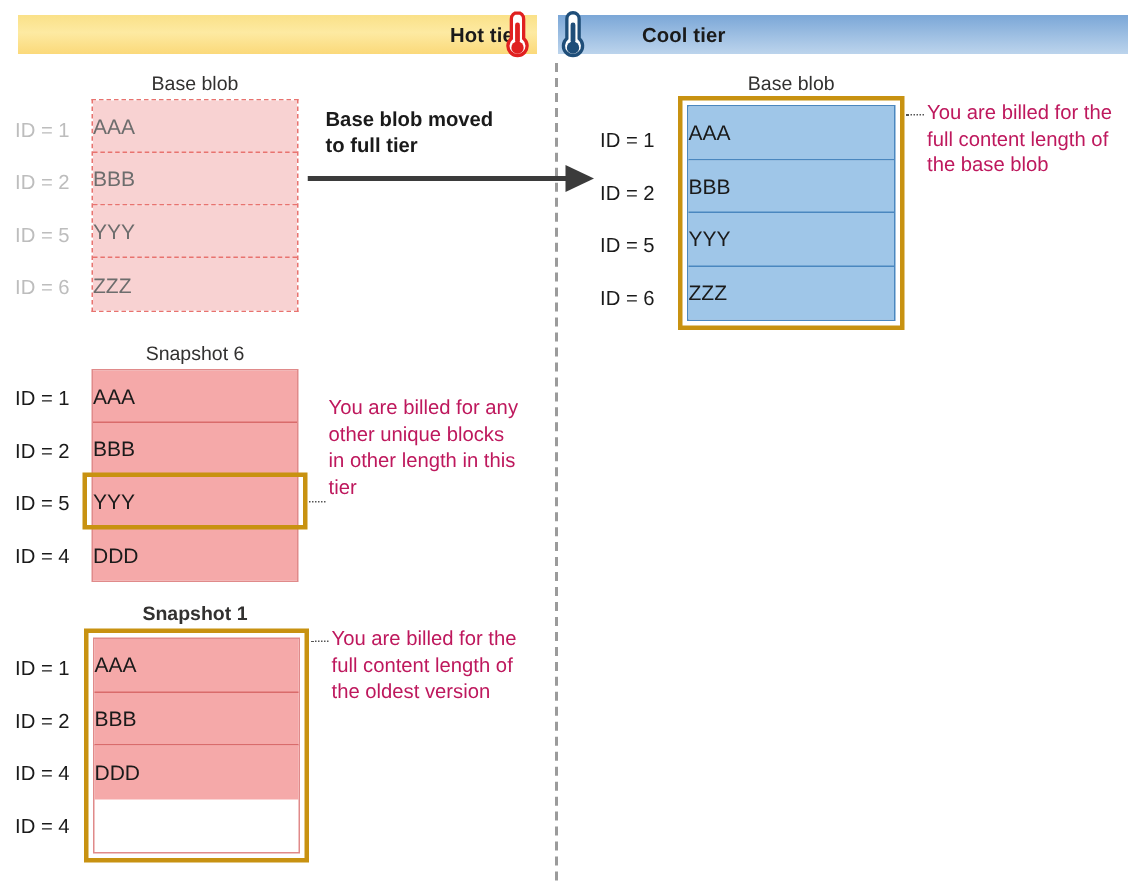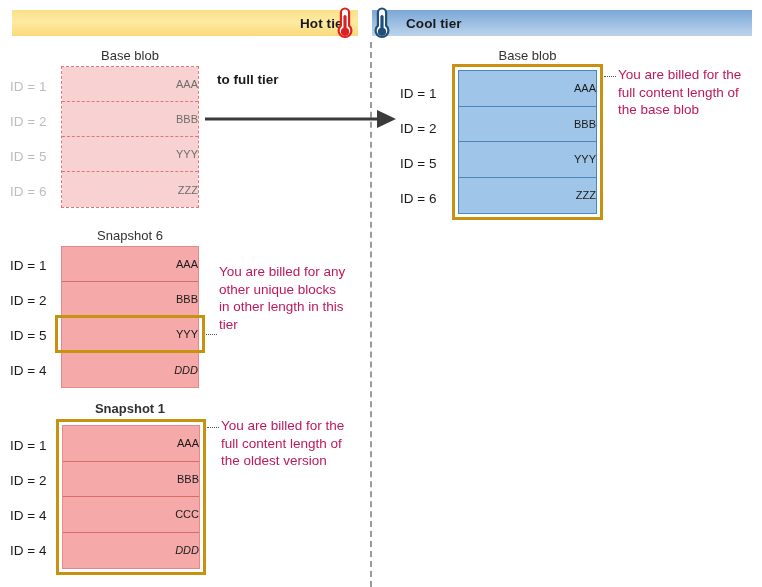--- a/index.html
+++ b/index.html
@@ -36,21 +36,21 @@
     background: linear-gradient(to bottom, #7ba7d7 0%, #9fc0e3 55%, #bcd4ec 100%);
     justify-content: flex-start;
   }
   .tier-label {
     font-size: 13.5px;
     font-weight: bold;
     color: #1a1a1a;
     letter-spacing: .1px;
   }
   .tier-bar.hot .tier-label { padding-right: 10px; }
-  .tier-bar.cool .tier-label { padding-left: 34px; }
+  .tier-bar.cool .tier-label { padding-left: 34px; margin-left: 22px; }
 
   .thermo {
     position: absolute;
     top: 6px;
     width: 22px;
     height: 34px;
   }
   .thermo.hot { left: 334px; }
   .thermo.cool { left: 371px; }
 
@@ -74,31 +74,31 @@
   }
 
   .blob-table {
     position: absolute;
     box-sizing: border-box;
   }
   .blob-table .row {
     box-sizing: border-box;
     display: flex;
     align-items: center;
-    justify-content: flex-end;
-    font-size: 11px;
+    justify-content: flex-start;
+    font-size: 14px;
     color: #1a1a1a;
   }
 
   
   .pink .row {
     background: #f5a9a9;
     border-bottom: 1px solid #d96b6b;
   }
-  .pink .row:last-child { border-bottom: none; font-style: italic; }
+  .pink .row:last-child { border-bottom: none; }
   .pink { border: 1px solid #e08a8a; }
 
   
   .faded {
     border: 1.5px dashed #e8736f;
   }
   .faded .row {
     background: #f8d2d2;
     border-bottom: 1.5px dashed #e8736f;
     color: #6d6d6d;
@@ -208,20 +208,21 @@
     <span>ZZZ</span>
   </div>
 </div>
 
 <div class="id-label dim" style="left:10px; top:79px;">ID = 1</div>
 <div class="id-label dim" style="left:10px; top:114px;">ID = 2</div>
 <div class="id-label dim" style="left:10px; top:149px;">ID = 5</div>
 <div class="id-label dim" style="left:10px; top:184px;">ID = 6</div>
 
 <div class="arrow-label" style="left:217px; top:71px;">
+  <div>Base blob moved</div>
   <div>to full tier</div>
 </div>
 <div class="arrow-wrap" style="left:205px; top:108px;">
   <svg width="192" height="22" viewBox="0 0 192 22">
     <line x1="0" y1="11" x2="175" y2="11" stroke="#3b3b3b" stroke-width="3.2"></line>
     <polygon points="172,2 191,11 172,20" fill="#3b3b3b"></polygon>
   </svg>
 </div>
 
 <div class="table-title" style="left:452px; top:48px; width:151px;">Base blob</div>
@@ -282,23 +283,20 @@
 
 <div class="gold-frame" style="left:56px; top:419px; width:150px; height:156px;">
   <div class="blob-table pink" style="position:relative; left:0; top:0; width:100%; height:100%;">
     <div class="row" style="height:35.5px;">
       <span>AAA</span>
     </div>
     <div class="row" style="height:35.5px;">
       <span>BBB</span>
     </div>
     <div class="row" style="height:35.5px;">
-      <span>CCC</span>
-    </div>
-    <div class="row" style="height:35.5px;">
       <span>DDD</span>
     </div>
   </div>
 </div>
 
 <div class="id-label" style="left:10px; top:438px;">ID = 1</div>
 <div class="id-label" style="left:10px; top:473px;">ID = 2</div>
 <div class="id-label" style="left:10px; top:508px;">ID = 4</div>
 <div class="id-label" style="left:10px; top:543px;">ID = 4</div>
 

